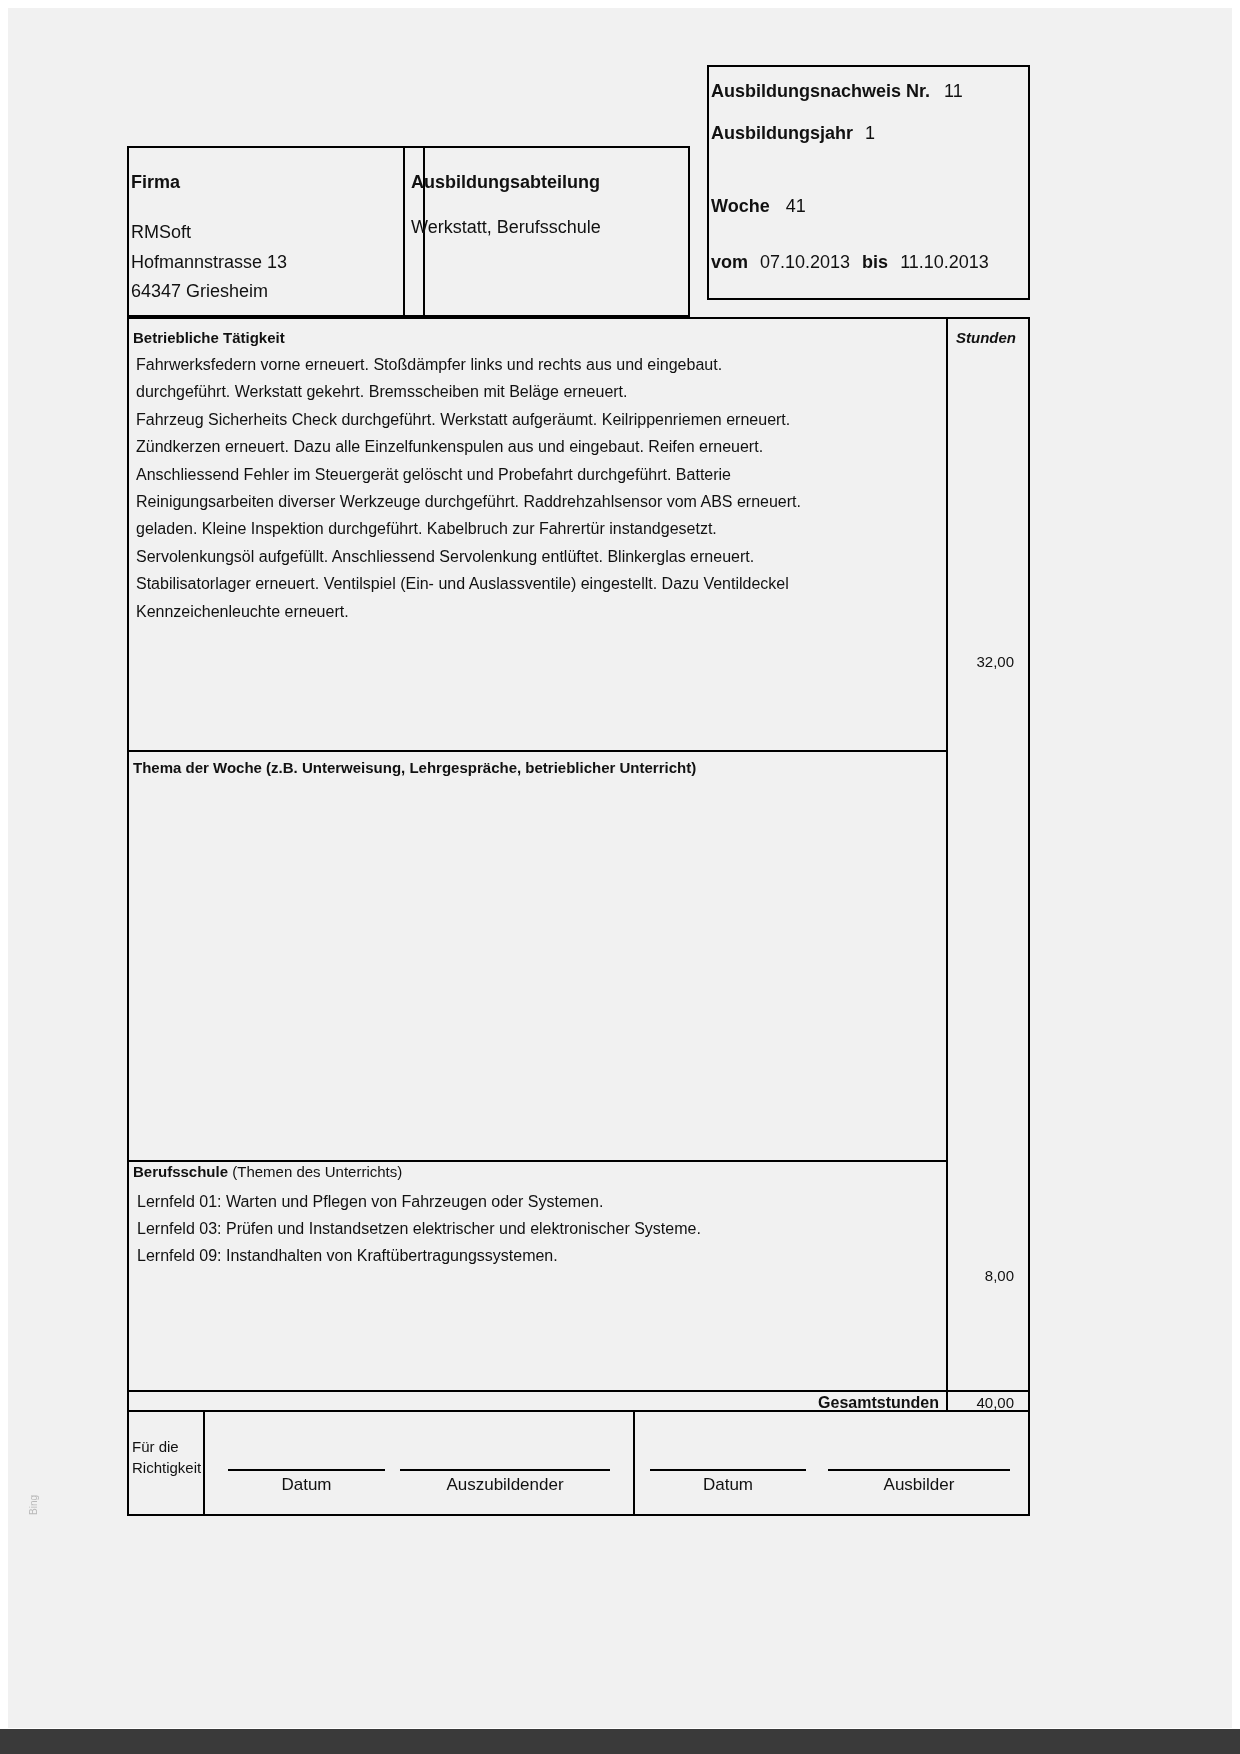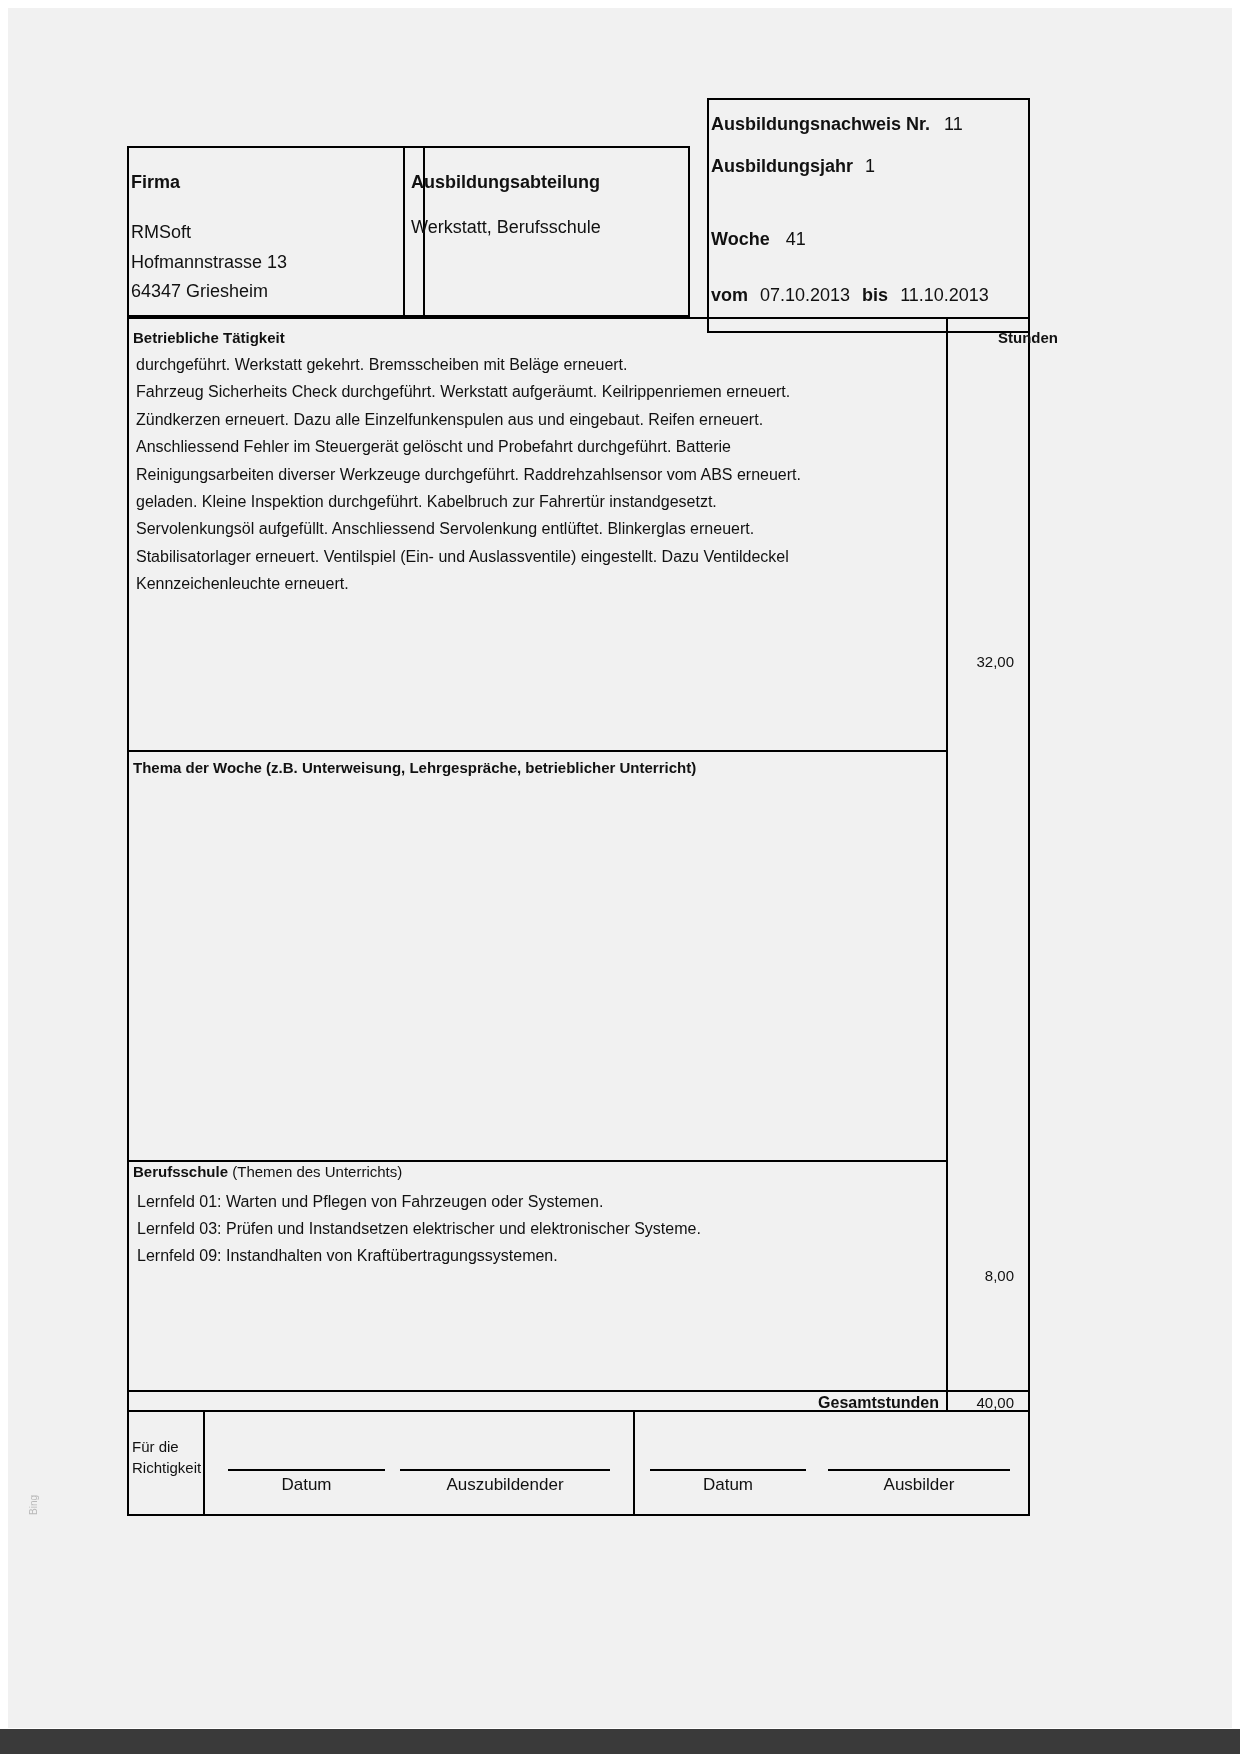--- a/index.html
+++ b/index.html
@@ -40,21 +40,21 @@
       <span class="addr-line">Hofmannstrasse 13</span>
       <span class="addr-line">64347 Griesheim</span>
     </div>
   </div>
 
   <div class="box" style="left:403px; top:146px; width:287px; height:171px;">
     <div class="abs lbl h18" style="left:6px; top:24px;">Ausbildungsabteilung</div>
     <div class="abs h18" style="left:6px; top:69px;">Werkstatt, Berufsschule</div>
   </div>
 
-  <div class="box" style="left:707px; top:98px; width:323px; height:235px;">
+  <div class="box" style="left:707px; top:65px; width:323px; height:235px;">
     <div class="hrow" style="left:2px; top:14px; gap:14px;">
       <span class="lbl">Ausbildungsnachweis Nr.</span>
       <span>11</span>
     </div>
     <div class="hrow" style="left:2px; top:56px; gap:12px;">
       <span class="lbl">Ausbildungsjahr</span>
       <span>1</span>
     </div>
     <div class="hrow" style="left:2px; top:129px; gap:16px;">
       <span class="lbl">Woche</span>
@@ -69,23 +69,24 @@
   </div>
 
   <div class="box" style="left:127px; top:317px; width:903px; height:1095px;">
 
     <div class="vline" style="left:817px; top:0; height:1091px;"></div>
     <div class="hline" style="left:0; top:431px; width:817px;"></div>
     <div class="hline" style="left:0; top:841px; width:817px;"></div>
     <div class="hline" style="left:0; top:1071px; width:899px;"></div>
 
     <div class="sec-title" style="left:4px; top:10px;">Betriebliche Tätigkeit</div>
-    <div class="sec-title" style="left:869px; top:10px;">Stunden</div>
+    <div class="sec-title" style="left:827px; top:10px;font-style:italic;">Stunden</div>
 
     <div class="body-lines" style="left:7px; top:32px;">
+      <div>Fahrwerksfedern vorne erneuert. Stoßdämpfer links und rechts aus und eingebaut.</div>
       <div>durchgeführt. Werkstatt gekehrt. Bremsscheiben mit Beläge erneuert.</div>
       <div>Fahrzeug Sicherheits Check durchgeführt. Werkstatt aufgeräumt. Keilrippenriemen erneuert.</div>
       <div>Zündkerzen erneuert. Dazu alle Einzelfunkenspulen aus und eingebaut. Reifen erneuert.</div>
       <div>Anschliessend Fehler im Steuergerät gelöscht und Probefahrt durchgeführt. Batterie</div>
       <div>Reinigungsarbeiten diverser Werkzeuge durchgeführt. Raddrehzahlsensor vom ABS erneuert.</div>
       <div>geladen. Kleine Inspektion durchgeführt. Kabelbruch zur Fahrertür instandgesetzt.</div>
       <div>Servolenkungsöl aufgefüllt. Anschliessend Servolenkung entlüftet. Blinkerglas erneuert.</div>
       <div>Stabilisatorlager erneuert. Ventilspiel (Ein- und Auslassventile) eingestellt. Dazu Ventildeckel</div>
       <div>Kennzeichenleuchte erneuert.</div>
     </div>

